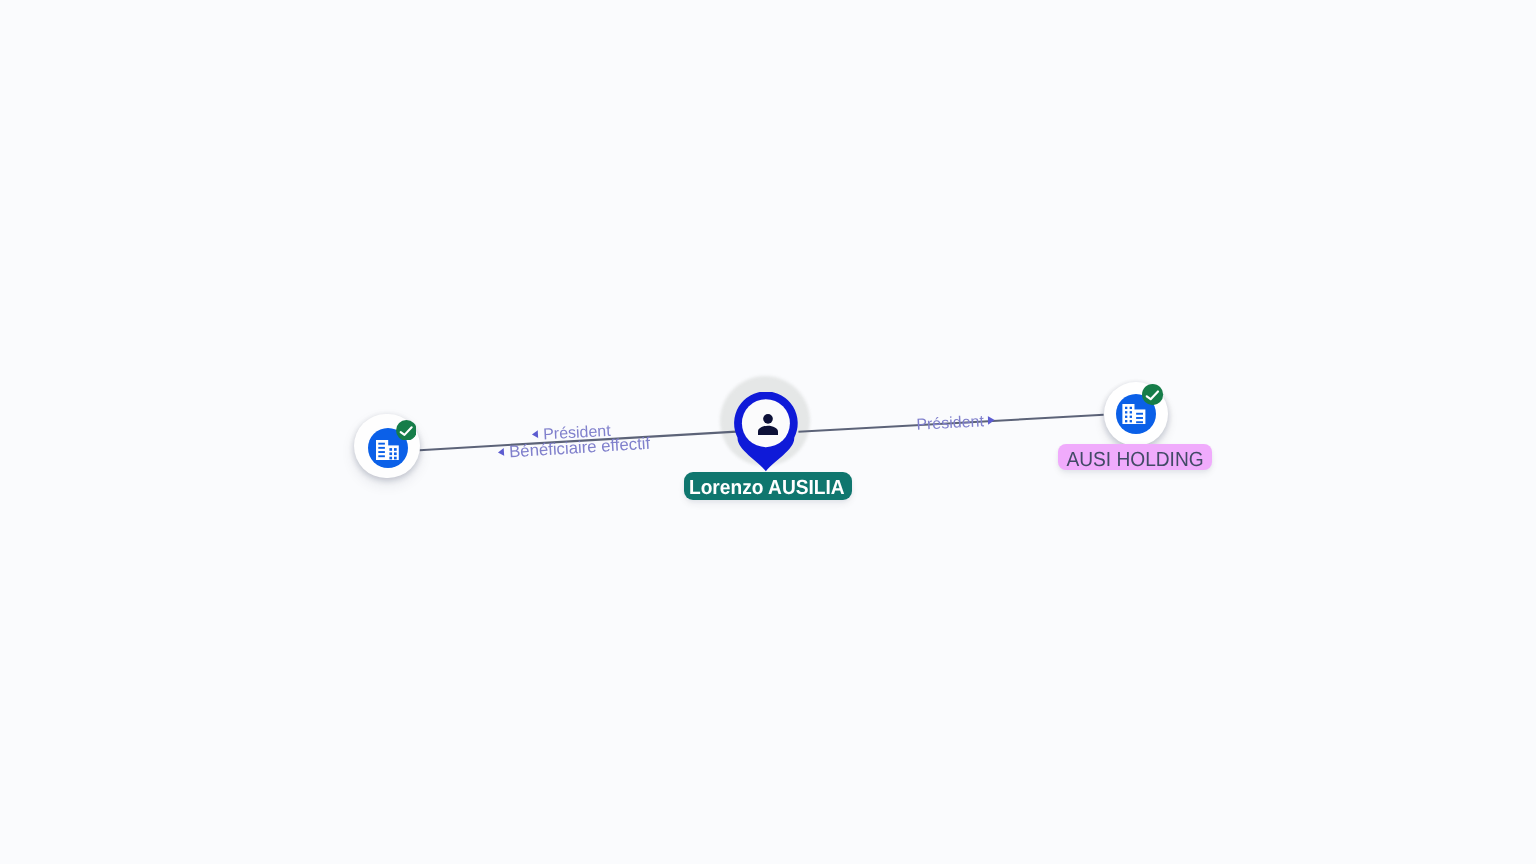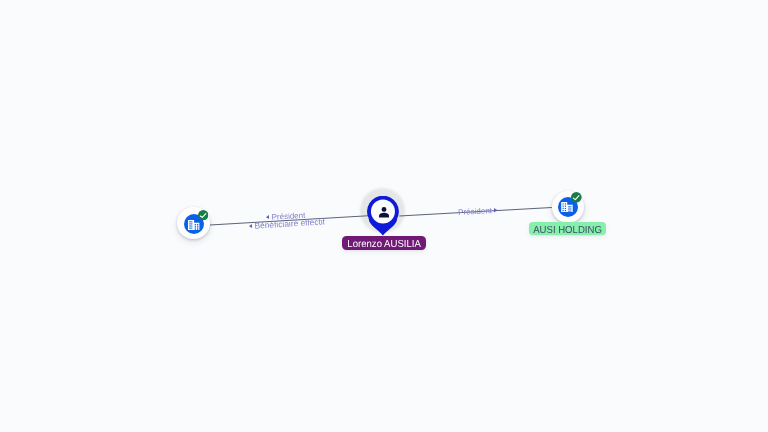--- a/index.html
+++ b/index.html
@@ -11,25 +11,25 @@
   .node{position:absolute;}
 
   
   .co-disc{position:absolute;border-radius:50%;background:#ffffff;
            box-shadow:0 1px 3px rgba(30,40,70,.22),0 3px 7px rgba(30,40,70,.10);}
   .co-blob{position:absolute;background:#0b60e8;border-radius:50%;}
 
   
   .halo{position:absolute;border-radius:50%;background:#e5e7e7;filter:blur(0.9px);}
 
-  .nlabel{position:absolute;white-space:nowrap;color:#424a66;background:#86efac;
+  .nlabel{position:absolute;white-space:nowrap;color:#424a66;background:#f0abfc;
           border-radius:4px;font-size:10.2px;letter-spacing:0;
           -webkit-font-smoothing:antialiased;text-rendering:geometricPrecision;
           box-shadow:0 1px 2px rgba(40,50,85,.06),0 2px 5px rgba(40,50,85,.07);}
-  .nlabel.sel{background:#701a75;color:#fff;}
+  .nlabel.sel{background:#0f766e;color:#fff;font-weight:bold;}
   .nlabel > span{display:inline-block;transform:scaleX(.94);transform-origin:center;}
   .elabel{position:absolute;white-space:nowrap;color:#8080cc;font-size:8px;
           line-height:7px;height:7px;display:flex;align-items:center;}
   .elabel .arw{display:block;}
   .elabel .etxt{padding:0 2.2px;}
 </style>
 </head>
 <body>
 
 <svg width="0" height="0" style="position:absolute" aria-hidden="true">

